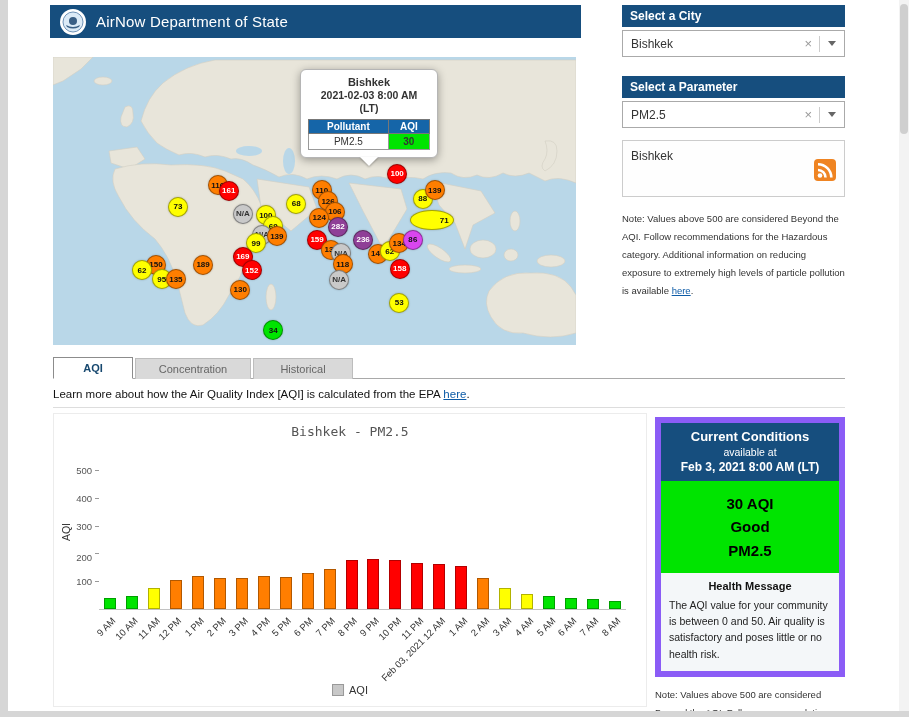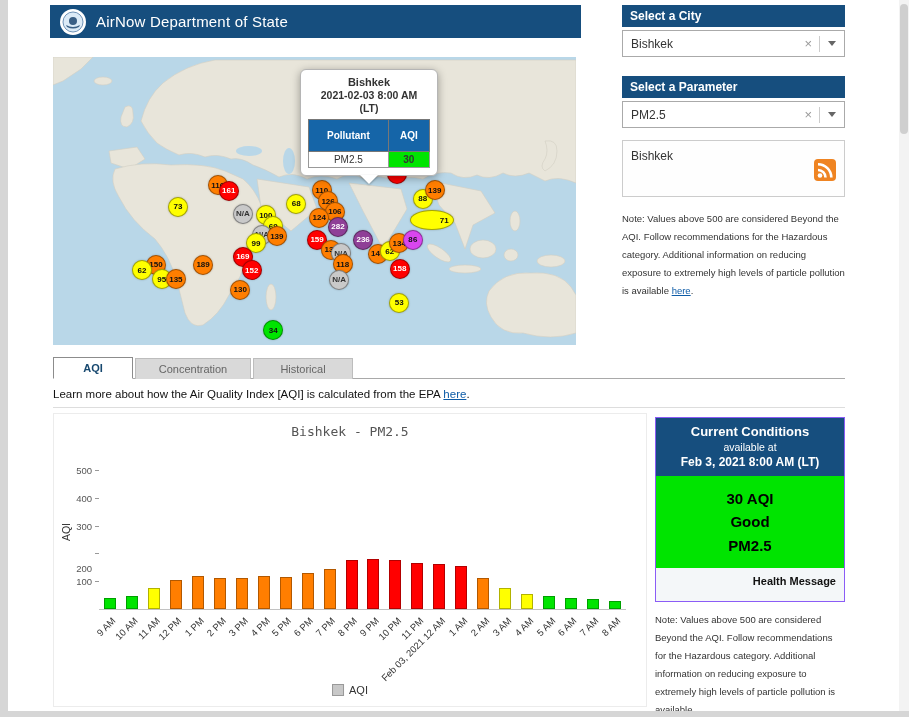--- a/index.html
+++ b/index.html
@@ -20,21 +20,21 @@
   .map svg.land{position:absolute;inset:0;width:100%;height:100%;}
   .marker{position:absolute;width:18px;height:18px;border-radius:50%;transform:translate(-50%,-50%);
           display:flex;align-items:center;justify-content:center;font-size:8px;font-weight:bold;color:#111;
           border:1px solid rgba(0,0,0,.35);box-shadow:0 0 2px rgba(0,0,0,.25);z-index:2;cursor:pointer;}
   .popup{position:absolute;left:247px;top:12px;width:122px;background:#fff;border:1px solid #b5b5b5;
          border-radius:6px;box-shadow:0 2px 8px rgba(0,0,0,.35);padding:6px 7px 7px;z-index:5;
          text-align:center;font-size:10.5px;color:#333;}
   .popup-city{font-weight:bold;font-size:11px;}
   .popup-dt{font-weight:bold;line-height:1.25;margin-top:1px;}
   .popup table{width:100%;border-collapse:collapse;margin-top:4px;font-size:10px;}
-  .popup th{background:#1565a8;color:#fff;padding:10px 4px;border:1px solid #777;font-weight:bold;}
+  .popup th{background:#1565a8;color:#fff;padding:1px 4px;border:1px solid #777;font-weight:bold;}
   .popup td{border:1px solid #999;padding:2px 4px;}
   .popup .aqi-cell{font-weight:bold;}
   .popup-ptr{position:absolute;left:50%;top:100%;transform:translateX(-50%);width:0;height:0;
              border:9px solid transparent;border-top-color:#fff;filter:drop-shadow(0 1px 1px rgba(0,0,0,.3));}
 
   
   .tabs{position:absolute;left:53px;top:357px;width:792px;height:22px;border-bottom:1px solid #a9a9a9;
         display:flex;align-items:flex-end;box-sizing:border-box;}
   .tab{font-size:11px;padding:4px 0;text-align:center;border:1px solid #bdbdbd;border-bottom:none;
        background:#d9d9d9;color:#666;margin-right:2px;cursor:pointer;position:relative;top:1px;box-sizing:border-box;}
@@ -74,29 +74,29 @@
   .select .caret{width:0;height:0;border-left:4px solid transparent;border-right:4px solid transparent;
                  border-top:5px solid #666;margin:0 8px;}
   .gap19{height:19px;} .gap12{height:12px;} .gap13{height:13px;}
   .rss-box{height:57px;border:1px solid #ccc;background:#fefefe;position:relative;box-sizing:border-box;}
   .rss-city{position:absolute;left:8px;top:8px;font-size:12px;color:#333;}
   .rss-icon{position:absolute;right:8px;top:18px;width:22px;height:22px;cursor:pointer;}
   .note{font-size:9.5px;color:#333;line-height:1.9;}
 
   
   .cc-wrap{position:absolute;left:655px;top:417px;width:190px;}
-  .cc-panel{border:1px solid #8b5cf6;}
+  .cc-panel{border:6px solid #8b5cf6;}
   .cc-head{background:#164e7e;color:#fff;text-align:center;padding:6px 4px 7px;}
   .cc-title{font-size:13px;font-weight:bold;}
   .cc-obs{font-size:10.5px;margin-top:2px;}
   .cc-dt{font-size:12px;font-weight:bold;margin-top:2px;}
   .cc-green{background:#00e400;color:#000;text-align:center;font-weight:bold;font-size:15px;
             line-height:1.55;padding:11px 8px;}
   .cc-health{background:#f4f7f9;padding:7px 8px 9px;}
-  .cc-health-title{text-align:right;font-weight:bold;font-size:11px;margin-bottom:5px;color:#111;}
+  .cc-health-title{text-align:center;font-weight:bold;font-size:11px;margin-bottom:5px;color:#111;}
   .cc-health-text{font-size:10.5px;line-height:1.55;color:#222;}
   .cc-note{margin-top:9px;}
 </style>
 </head>
 <body>
 
 <div class="page">
 
   <div class="edge-left"></div>
 
@@ -214,21 +214,21 @@
   </div>
   <div class="rule2"></div>
 
   <div class="chart" id="chart">
     <div class="chart-title">Bishkek - PM2.5</div>
     <div class="ylab">AQI</div>
     <div class="xaxis"></div>
     <div id="chart-layers">
         <div class="ytick-label" style="top: 162.182px;">100</div>
         <div class="ytick-mark" style="left: 41px; top: 167.182px;"></div>
-        <div class="ytick-label" style="top: 149px;">200</div>
+        <div class="ytick-label" style="top: 138px;">200</div>
         <div class="ytick-mark" style="left: 41px; top: 139.364px;"></div>
         <div class="ytick-label" style="top: 106.545px;">300</div>
         <div class="ytick-mark" style="left: 41px; top: 111.545px;"></div>
         <div class="ytick-label" style="top: 78.7273px;">400</div>
         <div class="ytick-mark" style="left: 41px; top: 83.7273px;"></div>
         <div class="ytick-label" style="top: 50.9091px;">500</div>
         <div class="ytick-mark" style="left: 41px; top: 55.9091px;"></div>
         <div class="bar" style="left: 49.9792px; top: 183.873px; height: 11.1273px; background: rgb(0, 228, 0);"></div>
         <div class="xlab" style="right: 536.021px;">9 AM</div>
         <div class="bar" style="left: 71.9375px; top: 182.482px; height: 12.5182px; background: rgb(0, 228, 0);"></div>
@@ -323,20 +323,21 @@
         <div class="cc-obs">available at</div>
         <div class="cc-dt">Feb 3, 2021 8:00 AM (LT)</div>
       </div>
       <div class="cc-green" id="cc-green" style="background: rgb(0, 228, 0);">
         <div>30 AQI</div>
         <div>Good</div>
         <div>PM2.5</div>
       </div>
       <div class="cc-health">
         <div class="cc-health-title">Health Message</div>
+        <div class="cc-health-text">The AQI value for your community is between 0 and 50. Air quality is satisfactory and poses little or no health risk.</div>
       </div>
     </div>
     <div class="note cc-note">
       <span>Note: Values above 500 are considered Beyond the AQI. Follow recommendations for the Hazardous category. Additional information on reducing exposure to extremely high levels of particle pollution is available </span>
     </div>
   </div>
 
   <div class="scrollbar">
     <div class="scroll-thumb"></div>
   </div>

